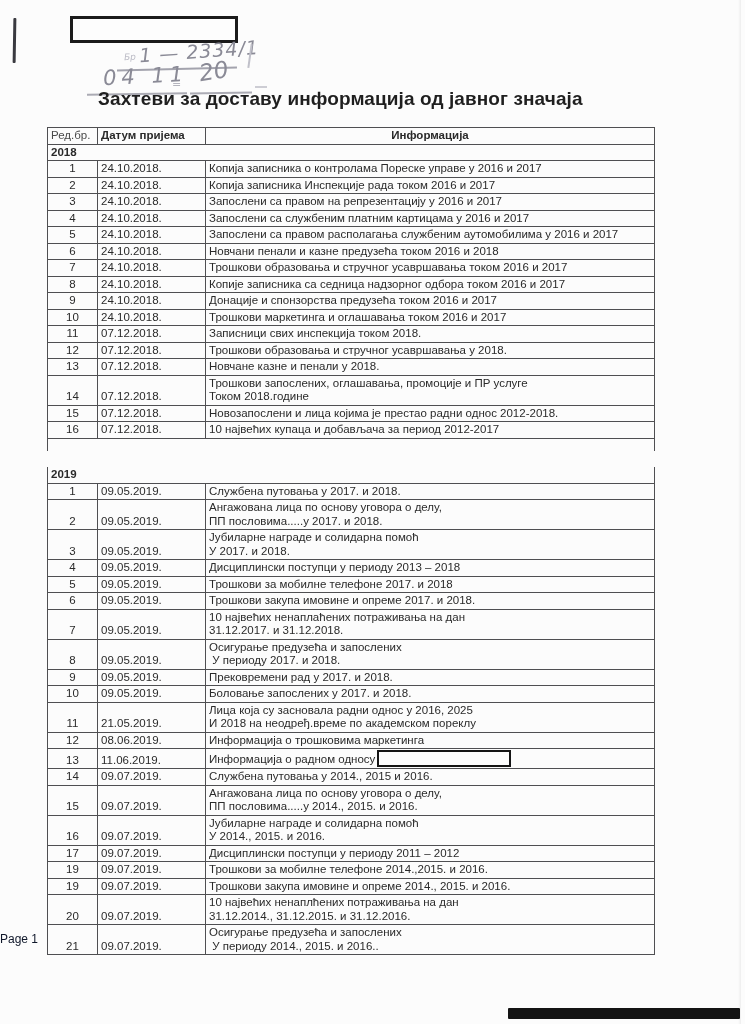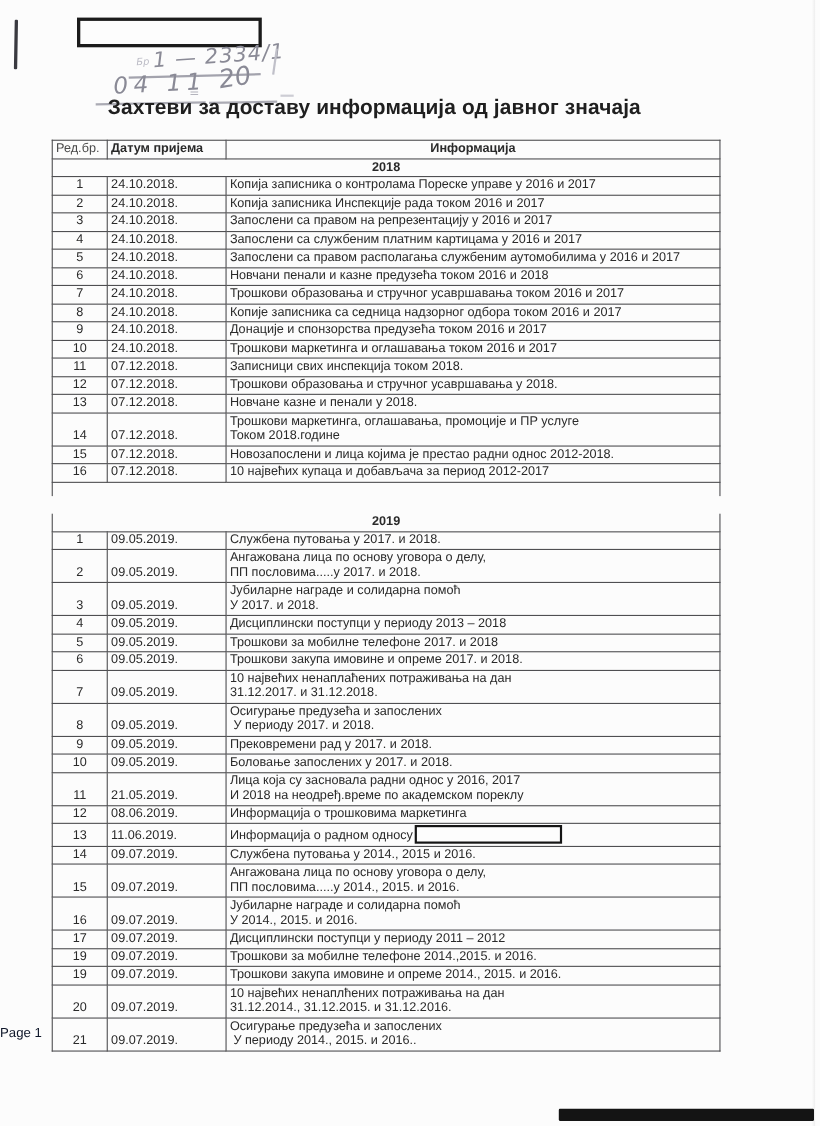--- a/index.html
+++ b/index.html
@@ -46,21 +46,21 @@
     padding: 1px 3px;
     vertical-align: bottom;
     overflow: hidden;
   }
   col.c-num  { width: 50px; }
   col.c-date { width: 108px; }
   col.c-info { width: 449px; }
   th.h-num  { font-weight: normal; color: #4a4a4a; text-align: left; font-size: 12px; padding: 3px 2px; vertical-align: middle; }
   th.h-date { font-weight: bold; text-align: left; font-size: 12.5px; padding: 3px 6px; vertical-align: middle; }
   th.h-info { font-weight: bold; text-align: center; font-size: 12.5px; padding: 3px; vertical-align: middle; }
-  td.year-cell { font-weight: bold; text-align: center; font-size: 12.5px; padding: 2.5px; vertical-align: middle; }
+  td.year-cell { font-weight: bold; text-align: left; font-size: 12.5px; padding: 2.5px; vertical-align: middle; }
   td.num-cell  { text-align: center; padding-bottom: 2px; }
   td.date-cell { padding-left: 6px; padding-bottom: 2px; }
   td.info-cell { padding-left: 5px; margin-left: 34px; }
   td.info-cell .line { white-space: pre-wrap; }
   tr.open-row td { border-bottom: none; height: 13px; }
   table.t2019 tr:first-child td { border-top: none; }
   .table-gap { height: 16px; }
   .redaction-box {
     display: inline-block; width: 134px; height: 17px;
     border: 2px solid #151515; background: #fdfdfd;
@@ -201,21 +201,21 @@
             <td class="num-cell">13</td>
             <td class="date-cell">07.12.2018.</td>
             <td class="info-cell">
               <div class="line">Новчане казне и пенали у 2018.</div>
             </td>
           </tr>
           <tr>
             <td class="num-cell">14</td>
             <td class="date-cell">07.12.2018.</td>
             <td class="info-cell">
-              <div class="line">Трошкови маркетинга, оглашавања, промоције и ПР услуге</div>
+              <div class="line">Трошкови запослених, оглашавања, промоције и ПР услуге</div>
               <div class="line">Током 2018.године</div>
             </td>
           </tr>
           <tr>
             <td class="num-cell">15</td>
             <td class="date-cell">07.12.2018.</td>
             <td class="info-cell">
               <div class="line">Новозапослени и лица којима је престао радни однос 2012-2018.</div>
             </td>
           </tr>
@@ -313,21 +313,21 @@
             <td class="num-cell">10</td>
             <td class="date-cell">09.05.2019.</td>
             <td class="info-cell">
               <div class="line">Боловање запослених у 2017. и 2018.</div>
             </td>
           </tr>
           <tr>
             <td class="num-cell">11</td>
             <td class="date-cell">21.05.2019.</td>
             <td class="info-cell">
-              <div class="line">Лица која су засновала радни однос у 2016, 2017</div>
+              <div class="line">Лица која су засновала радни однос у 2016, 2025</div>
               <div class="line">И 2018 на неодређ.време по академском пореклу</div>
             </td>
           </tr>
           <tr>
             <td class="num-cell">12</td>
             <td class="date-cell">08.06.2019.</td>
             <td class="info-cell">
               <div class="line">Информација о трошковима маркетинга</div>
             </td>
           </tr>

